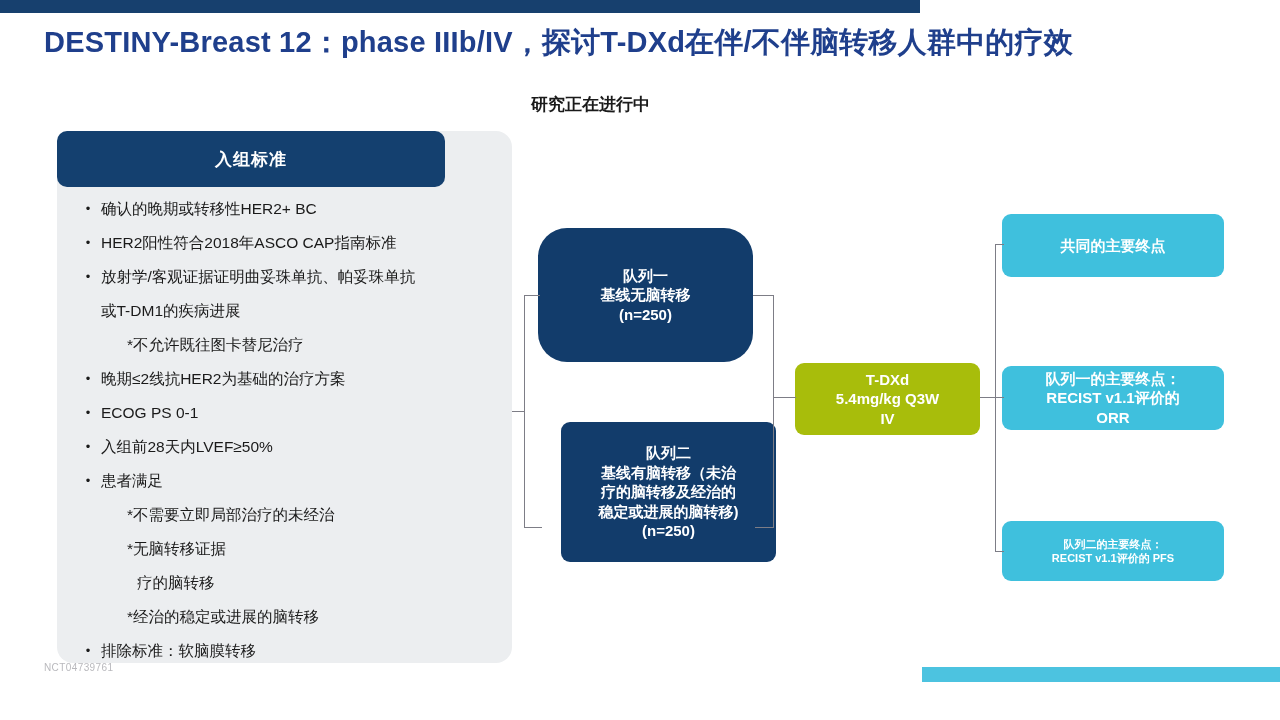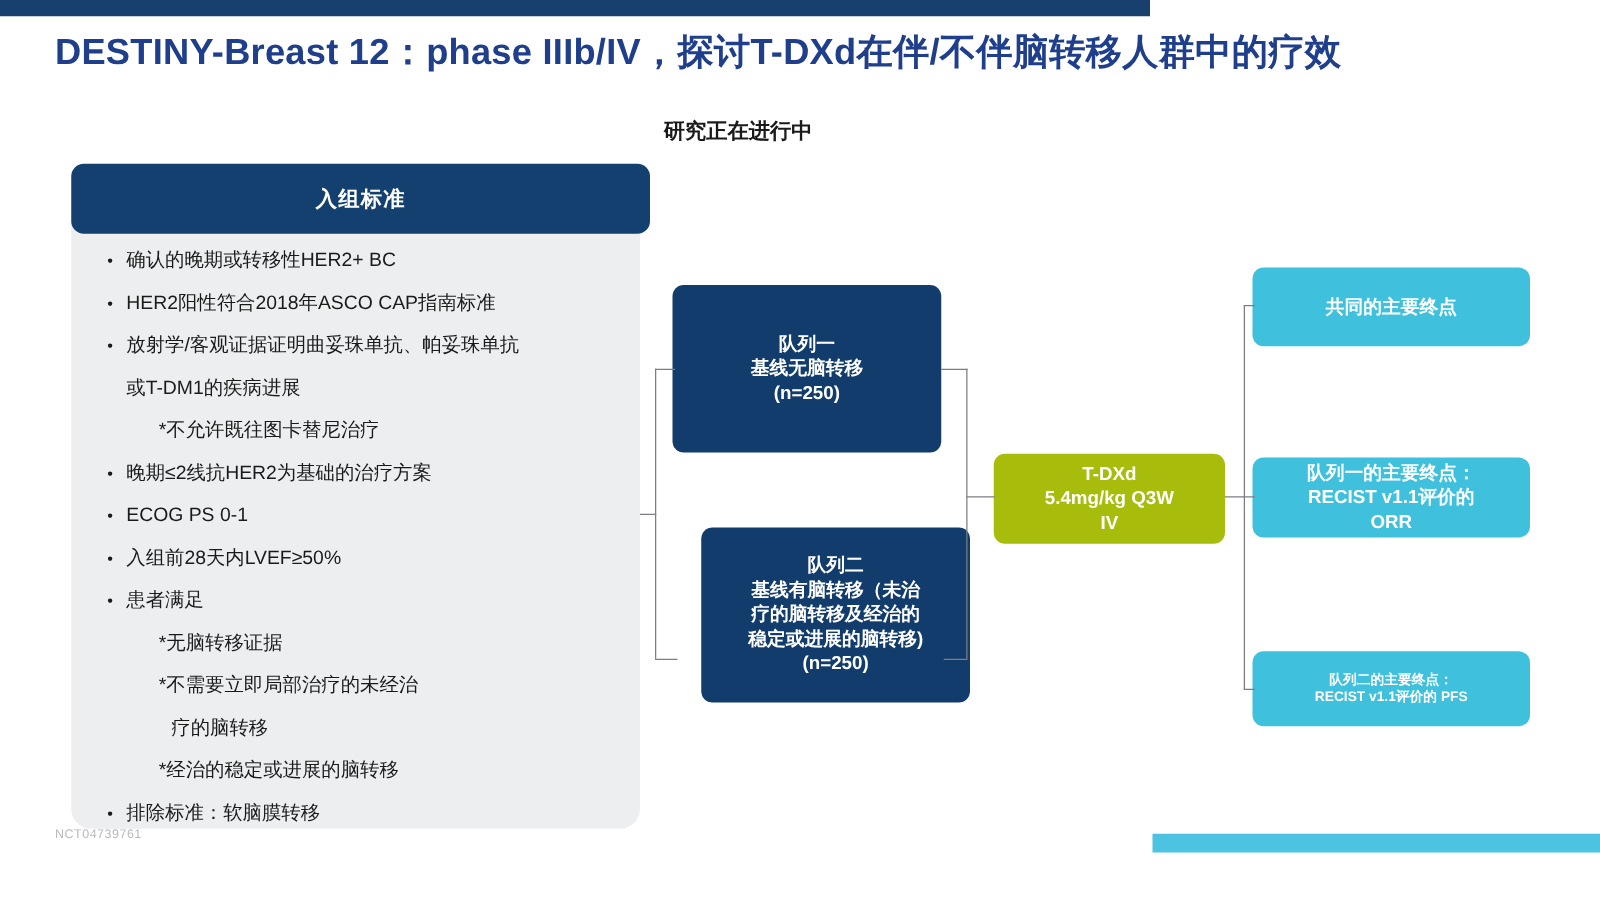--- a/index.html
+++ b/index.html
@@ -29,21 +29,21 @@
     position:absolute; left:531px; top:93px;
     font-size:17px; font-weight:bold; color:#1a1a1a;
   }
 
   
   #criteria-panel{
     position:absolute; left:57px; top:131px; width:455px; height:532px;
     background:#eceef0; border-radius:16px;
   }
   #criteria-header{
-    position:absolute; left:57px; top:131px; width:463px; height:56px;
+    position:absolute; left:57px; top:131px; width:388px; height:56px;
     background:#14406f; border-radius:10px;
     display:flex; align-items:center; justify-content:center;
     color:#ffffff; font-size:17px; font-weight:bold; letter-spacing:1px;
   }
   #criteria-list{
     position:absolute; left:57px; top:190px; width:455px; height:470px;
     padding:2px 14px 0 18px;
   }
   .crit-row{ display:flex; font-size:15.5px; color:#1a1a1a; line-height:34px; }
   .crit-bullet{ width:26px; flex:0 0 26px; text-align:center; font-size:13px; }
@@ -56,21 +56,21 @@
   .node{
     position:absolute; border-radius:9px;
     display:flex; align-items:center; justify-content:center;
     text-align:center; color:#ffffff; font-weight:bold;
     line-height:1.30; white-space:pre-line;
   }
   .node.navy{ background:#123c6b; }
   .node.olive{ background:#a8bd0b; }
   .node.cyan{ background:#3fc0dd; }
 
-  #cohort1{ left:538px; top:228px; width:215px; height:134px; font-size:15px; }
+  #cohort1{ left:538px; top:228px; width:215px; height:134px; font-size:15px;border-radius:29px; }
   #cohort2{ left:561px; top:422px; width:215px; height:140px; font-size:15px; }
   #treatment{ left:795px; top:363px; width:185px; height:72px; font-size:15px; }
   #endpoint-co{ left:1002px; top:214px;  width:222px; height:63px; font-size:15px; }
   #endpoint-c1{ left:1002px; top:366px;  width:222px; height:64px; font-size:15px; }
   #endpoint-c2{ left:1002px; top:521px;  width:222px; height:60px; font-size:11px; }
 
   
   .conn{ position:absolute; background:#7d7d86; }
   .conn.v{ width:1.4px; }
   .conn.h{ height:1.4px; }
@@ -126,24 +126,24 @@
     </div>
     <div class="crit-row">
       <span class="crit-bullet">•</span>
       <span class="crit-text">入组前28天内LVEF≥50%</span>
     </div>
     <div class="crit-row">
       <span class="crit-bullet">•</span>
       <span class="crit-text">患者满足</span>
     </div>
     <div class="crit-row sub">
-      <span class="crit-text">*无脑转移证据</span>
+      <span class="crit-text">*不需要立即局部治疗的未经治</span>
     </div>
     <div class="crit-row sub">
-      <span class="crit-text">*不需要立即局部治疗的未经治</span>
+      <span class="crit-text">*无脑转移证据</span>
     </div>
     <div class="crit-row sub2">
       <span class="crit-text">疗的脑转移</span>
     </div>
     <div class="crit-row sub">
       <span class="crit-text">*经治的稳定或进展的脑转移</span>
     </div>
     <div class="crit-row">
       <span class="crit-bullet">•</span>
       <span class="crit-text">排除标准：软脑膜转移</span>

